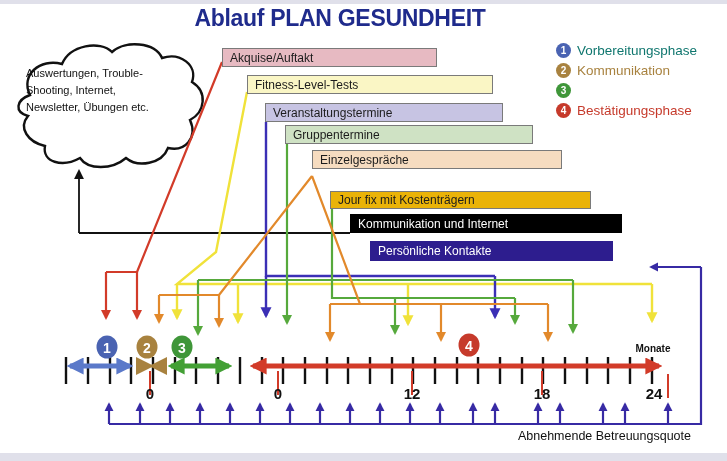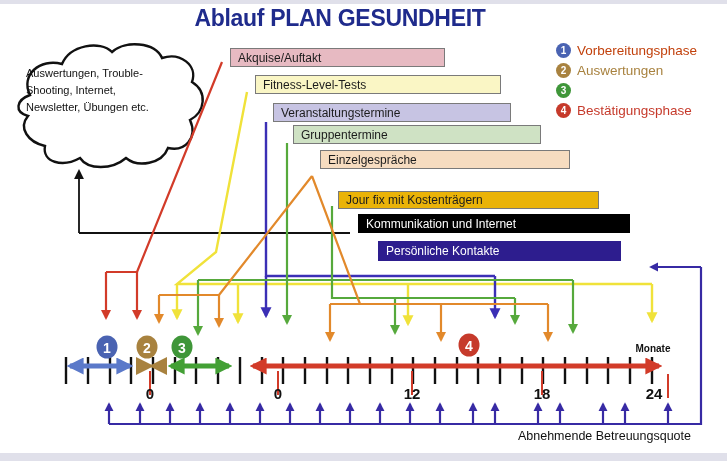--- a/index.html
+++ b/index.html
@@ -21,31 +21,31 @@
   .pur{stroke:#372aa4;stroke-width:2.2;fill:none;}
   .tick{stroke:#111;stroke-width:2.4;}
   .rtick{stroke:#d23b29;stroke-width:2;}
   .ph-blue{stroke:#5b79c9;stroke-width:5;}
   .ph-green{stroke:#43a035;stroke-width:5;}
   .ph-red{stroke:#d23b29;stroke-width:5;}
   .cloud{fill:#fff;stroke:#111;stroke-width:2.4;}
   
   .bar{position:absolute;border:1px solid #7a7a7a;box-sizing:border-box;
        font-size:12px;color:#1c1c1c;display:flex;align-items:center;padding-left:7px;
-       white-space:nowrap;margin-left:8px;}
+       white-space:nowrap;}
   .bar.dark{color:#fff;}
   
   #cloud-text{position:absolute;left:26px;top:65px;font-size:11px;color:#111;line-height:17px;}
   
   #legend{position:absolute;left:556px;top:40px;}
   .lg-row{display:flex;align-items:center;height:20px;}
   .lg-dot{width:15px;height:15px;border-radius:50%;color:#fff;font-size:10px;font-weight:bold;
           display:flex;align-items:center;justify-content:center;margin-right:6px;flex:0 0 15px;}
   .lg-label{font-size:13.5px;font-weight:500;white-space:nowrap;}
-  .c-blue{background:#4a63b2;} .t-blue{color:#c2410c;}
+  .c-blue{background:#4a63b2;} .t-blue{color:#0f766e;}
   .c-brown{background:#a8823f;} .t-brown{color:#a8823f;}
   .c-green{background:#3f9639;} .t-green{color:#3f9639;}
   .c-red{background:#c63a2b;} .t-red{color:#c63a2b;}
   
   .pcircle{position:absolute;width:21px;height:23px;border-radius:50%;color:#fff;
            font-size:14px;font-weight:bold;display:flex;align-items:center;justify-content:center;
            transform:translate(-50%,-50%);}
   
   .axlab{position:absolute;transform:translateX(-50%);font-size:15px;font-weight:bold;color:#111;top:385px;}
   #monate{position:absolute;transform:translateX(-50%);left:653px;top:343px;
@@ -251,21 +251,21 @@
       <span>Persönliche Kontakte</span>
     </div>
 
   <div id="legend">
     <div class="lg-row">
       <span class="lg-dot c-blue">1</span>
       <span class="lg-label t-blue">Vorbereitungsphase</span>
     </div>
     <div class="lg-row">
       <span class="lg-dot c-brown">2</span>
-      <span class="lg-label t-brown">Auswertungen</span>
+      <span class="lg-label t-brown">Kommunikation</span>
     </div>
     <div class="lg-row">
       <span class="lg-dot c-green">3</span>
     </div>
     <div class="lg-row">
       <span class="lg-dot c-red">4</span>
       <span class="lg-label t-red">Bestätigungsphase</span>
     </div>
   </div>
 

